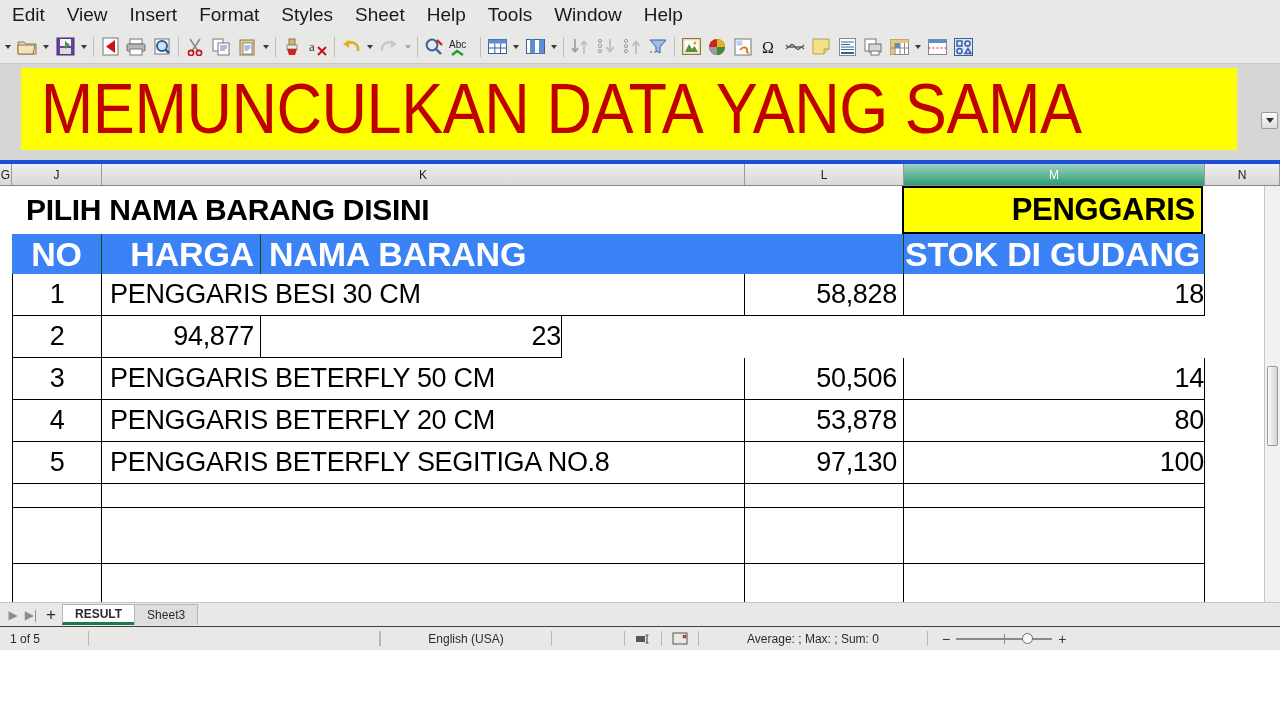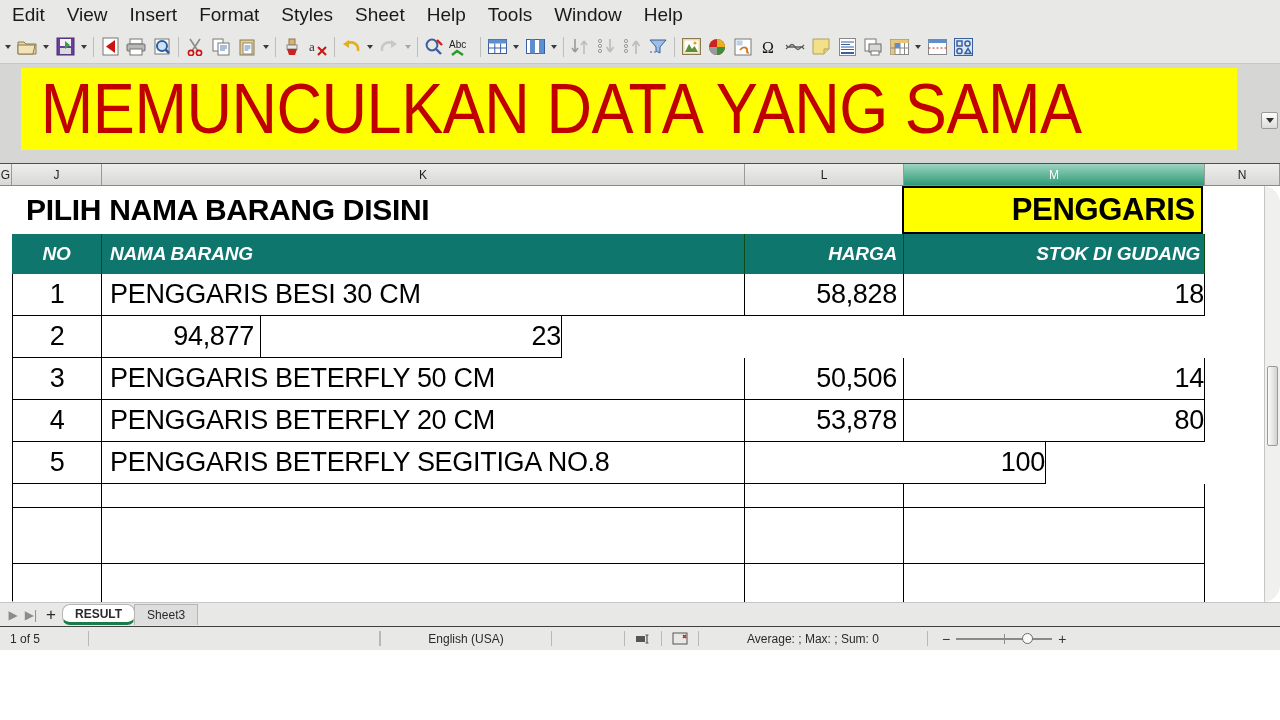--- a/index.html
+++ b/index.html
@@ -54,21 +54,21 @@
   }
   .tb.drop.dim::after { border-top-color: #a8a8a8; }
   .tb svg { display: block; }
   .sep { width: 1px; height: 20px; background: #bdbdbb; margin: 0 3px; }
 
   
   .banner-wrap {
     position: relative;
     height: 100px;
     background: #d6d6d4;
-    border-bottom: 1px solid #1d4ed8;
+    border-bottom: 4px solid #1d4ed8;
   }
   .banner {
     position: absolute;
     left: 21px; top: 4px;
     width: 1216px; height: 82px;
     background: #ffff00;
     display: flex;
     align-items: center;
     justify-content: flex-start;
     overflow: hidden;
@@ -121,21 +121,20 @@
     color: #ffffff;
     font-weight: 400;
   }
 
   
   .grid-area {
     position: relative;
     height: 416px;
     background: #ffffff;
     overflow: hidden;
-    border-radius: 17px;
   }
   .rowline { display: flex; }
 
   .cell { overflow: hidden; white-space: nowrap; display: flex; align-items: center; }
 
   
   .r-pilih { height: 48px; }
   .pilih-text {
     font-size: 30px; font-weight: bold; color: #000;
     padding-left: 14px; letter-spacing: -0.3px;
@@ -155,27 +154,26 @@
     right: -20px; top: 14px;
     width: 20px; height: 20px;
     background: linear-gradient(#fbfbfb, #d9d9d7);
     border: 1px solid #6e6e6c;
     display: flex; align-items: center; justify-content: center;
   }
 
   
   .r-head { height: 40px; }
   .th {
-    background: #0f766e;
+    background: #3b82f6;
     color: #ffffff;
-    font-size: 19px;
+    font-size: 34px;
     font-weight: bold;
     border-right: 1px solid #0f4d0f;
     letter-spacing: -0.2px;
-    font-style: italic;
   }
   .th.c-no { justify-content: center; }
   .th.c-nama { padding-left: 8px; }
   .th.c-harga { justify-content: flex-end; padding-right: 6px; }
   .th.c-stok { justify-content: flex-end; padding-right: 4px; }
 
   
   .r-data { height: 42px; }
   .td {
     font-size: 27px;
@@ -238,21 +236,20 @@
     border: 1px solid #b6b6b4;
     border-bottom: none;
     background: #dedede;
     color: #2a2a2a;
     margin-right: -1px;
   }
   .stab.active {
     background: #ffffff;
     font-weight: bold;
     border-bottom: 3px solid #1a7a4a;
-    border-radius: 8px;
   }
 
   
   .statusbar {
     height: 24px;
     background: #e8e8e6;
     display: flex;
     align-items: center;
     font-size: 12px;
     color: #2a2a2a;
@@ -569,22 +566,22 @@
       <span class="validity-btn">
         
       </span>
     </div>
     <div class="cell" style="width:75px"></div>
   </div>
 
   <div class="rowline r-head">
     <div class="cell" style="width:12px"></div>
     <div class="cell th c-no" style="width:90px">NO</div>
+    <div class="cell th c-harga" style="width:159px">HARGA</div>
     <div class="cell th c-nama" style="width:643px">NAMA BARANG</div>
-    <div class="cell th c-harga" style="width:159px">HARGA</div>
     <div class="cell th c-stok" style="width:301px">STOK DI GUDANG</div>
     <div class="cell" style="width:75px"></div>
   </div>
 
   <div class="rowline r-data">
     <div class="cell" style="width:12px"></div>
     <div class="cell td c-no" style="width:90px">1</div>
     <div class="cell td c-nama" style="width:643px">PENGGARIS BESI 30 CM</div>
     <div class="cell td c-harga" style="width:159px">58,828</div>
     <div class="cell td c-stok" style="width:301px">18</div>
@@ -610,20 +607,21 @@
     <div class="cell td c-no" style="width:90px">4</div>
     <div class="cell td c-nama" style="width:643px">PENGGARIS BETERFLY 20 CM</div>
     <div class="cell td c-harga" style="width:159px">53,878</div>
     <div class="cell td c-stok" style="width:301px">80</div>
     <div class="cell" style="width:75px"></div>
   </div>
   <div class="rowline r-data">
     <div class="cell" style="width:12px"></div>
     <div class="cell td c-no" style="width:90px">5</div>
     <div class="cell td c-nama" style="width:643px">PENGGARIS BETERFLY SEGITIGA NO.8</div>
+    <div class="cell td c-harga" style="width:159px">97,130</div>
     <div class="cell td c-stok" style="width:301px">100</div>
     <div class="cell" style="width:75px"></div>
   </div>
 
   <div class="rowline r-empty">
     <div class="cell" style="width:12px"></div>
     <div class="cell td-empty first" style="width:90px"></div>
     <div class="cell td-empty" style="width:643px"></div>
     <div class="cell td-empty" style="width:159px"></div>
     <div class="cell td-empty" style="width:301px"></div>

